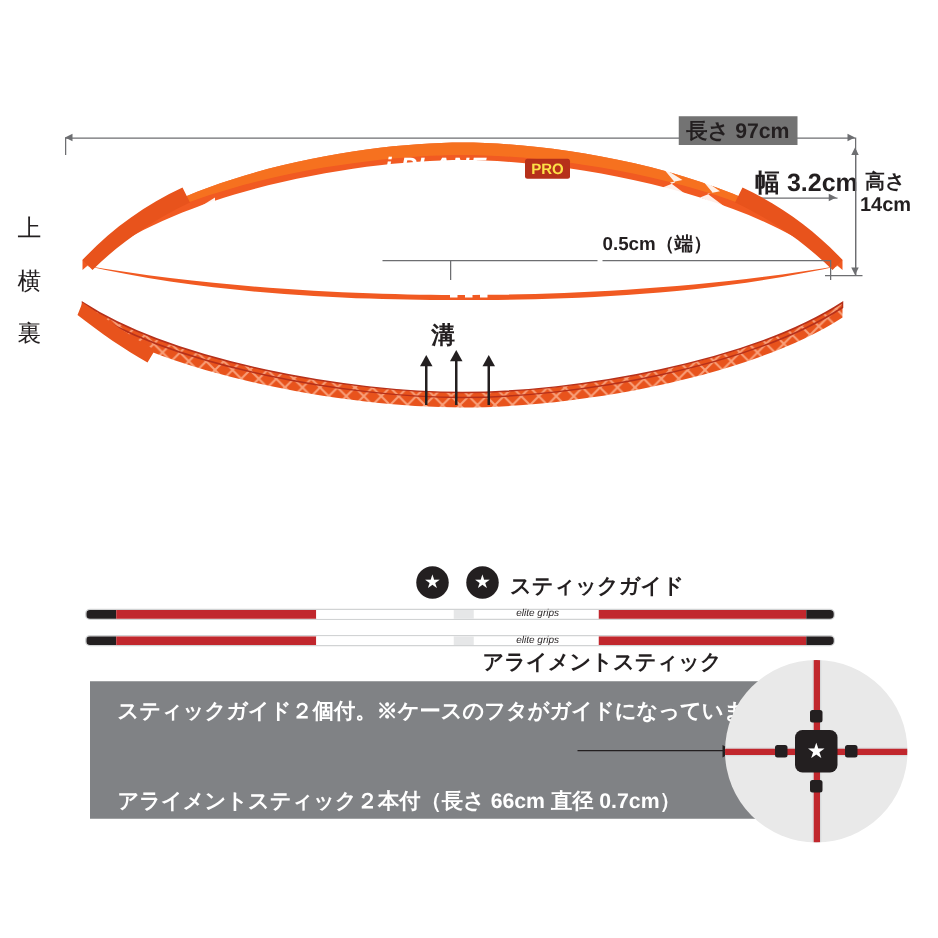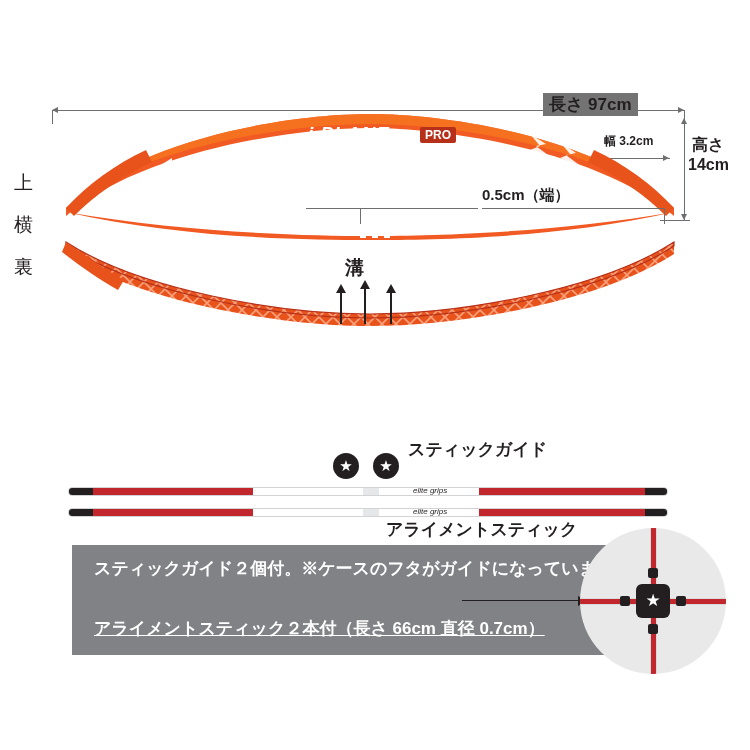--- a/index.html
+++ b/index.html
@@ -104,21 +104,21 @@
 
 <div class="stage">
 
   <div class="dimline h" style="left:52px;top:110px;width:632px;"></div>
   <div class="arrowL" style="left:52px;top:107px;"></div>
   <div class="arrowR" style="left:678px;top:107px;"></div>
   <div class="tick" style="left:52px;top:110px;height:14px;"></div>
   <div class="tick" style="left:684px;top:110px;height:110px;"></div>
   <div class="lbl bold" style="left:543px;top:93px;font-size:17px;background:#737373;padding:0 6px;">長さ 97cm</div>
 
-  <div class="lbl bold" style="left:604px;top:133px;font-size:12px;">幅 3.2cm</div>
+  <div class="lbl bold" style="left:604px;top:133px;font-size:20px;">幅 3.2cm</div>
   <div class="dimline h" style="left:575px;top:158px;width:95px;"></div>
   <div class="arrowL" style="left:575px;top:155px;"></div>
   <div class="arrowR" style="left:663px;top:155px;"></div>
 
   <div class="dimline v" style="left:684px;top:120px;height:100px;"></div>
   <div class="arrowU" style="left:681px;top:118px;"></div>
   <div class="arrowD" style="left:681px;top:214px;"></div>
   <div class="lbl bold" style="left:692px;top:135px;font-size:16px;">高さ</div>
   <div class="lbl bold" style="left:688px;top:156px;font-size:16px;">14cm</div>
   <div class="dimline h" style="left:660px;top:220px;width:30px;"></div>
@@ -138,21 +138,21 @@
       <path d="M614,96 C592,72 564,52 534,38 L528,50 C558,64 586,84 606,104 Z" fill="#e8531c"></path>
 
       <path d="M96,56 L150,40 L146,50 L100,64 Z" fill="#ffffff" opacity="0.95"></path>
       <path d="M96,56 L112,46 L112,66 Z" fill="#ffffff" opacity="0.95"></path>
 
       <path d="M470,22 L486,32 L476,34 L492,46 L470,38 L480,34 Z" fill="#ffffff" opacity="0.9"></path>
       <path d="M500,30 L516,41 L506,43 L522,55 L500,46 L510,42 Z" fill="#ffffff" opacity="0.9"></path>
     </svg>
 
     <div class="lbl bold" style="left:248px;top:11px;font-size:19px;color:#ffffff;font-style:italic;letter-spacing:1px;">i.PLANE</div>
-    <div class="lbl bold" style="left:360px;top:15px;font-size:12px;color:#ffffff;background:#b6301a;padding:1px 5px;border-radius:2px;">PRO</div>
+    <div class="lbl bold" style="left:360px;top:15px;font-size:12px;color:#fde047;background:#b6301a;padding:1px 5px;border-radius:2px;">PRO</div>
     <div class="lbl" style="left:68px;top:66px;font-size:9px;color:#ffffff;font-style:italic;">elite grips</div>
   </div>
 
   <div class="lbl bold" style="left:482px;top:186px;font-size:15px;">0.5cm（端）</div>
   <div class="dimline h" style="left:306px;top:208px;width:172px;"></div>
   <div class="dimline v" style="left:360px;top:208px;height:16px;"></div>
   <div class="dimline h" style="left:482px;top:208px;width:182px;"></div>
   <div class="dimline v" style="left:664px;top:208px;height:16px;"></div>
 
   <div class="planeBot" style="top:206px;height:34px;">
@@ -183,21 +183,21 @@
   <div class="grooveStem" style="left:340px;top:292px;height:32px;"></div>
   <div class="grooveArrow" style="left:336px;top:284px;"></div>
   <div class="grooveStem" style="left:364px;top:288px;height:36px;"></div>
   <div class="grooveArrow" style="left:360px;top:280px;"></div>
   <div class="grooveStem" style="left:390px;top:292px;height:32px;"></div>
   <div class="grooveArrow" style="left:386px;top:284px;"></div>
 
 
   <div class="guideBadge" style="left:333px;top:453px;">★</div>
   <div class="guideBadge" style="left:373px;top:453px;">★</div>
-  <div class="lbl bold" style="left:408px;top:438px;font-size:17px;font-family:Liberation Serif, serif;">スティックガイド</div>
+  <div class="lbl bold" style="left:408px;top:457px;font-size:17px;font-family:Liberation Serif, serif;">スティックガイド</div>
 
   <div class="stickRow" style="left:68px;top:487px;width:600px;height:12px;">
     <div class="stick" style="left:0;top:0;width:600px;background:#ffffff;border:1px solid #d1d3d4;box-sizing:border-box;">
       <div class="seg" style="left:0;width:24px;background:#231f20;"></div>
       <div class="seg" style="left:24px;width:160px;background:#c1272d;"></div>
       <div class="seg" style="left:184px;width:110px;background:#ffffff;"></div>
       <div class="seg" style="left:294px;width:16px;background:#e6e7e8;"></div>
       <div class="seg" style="left:410px;width:166px;background:#c1272d;"></div>
       <div class="seg" style="left:576px;width:24px;background:#231f20;"></div>
     </div>
@@ -213,21 +213,21 @@
       <div class="seg" style="left:410px;width:166px;background:#c1272d;"></div>
       <div class="seg" style="left:576px;width:24px;background:#231f20;"></div>
     </div>
     <div class="lbl" style="left:345px;top:-1px;font-size:8px;color:#231f20;font-style:italic;">elite grips</div>
   </div>
 
   <div class="lbl bold" style="left:386px;top:518px;font-size:17px;">アライメントスティック</div>
 
   <div class="panel">
     <div class="line" style="left:22px;top:12px;">スティックガイド２個付。※ケースのフタがガイドになっています。</div>
-    <div class="line" style="left:22px;top:72px;text-decoration:underline;">アライメントスティック２本付（長さ 66cm 直径 0.7cm）</div>
+    <div class="line" style="left:22px;top:84px;">アライメントスティック２本付（長さ 66cm 直径 0.7cm）</div>
   </div>
 
   <div class="pointerArrow" style="left:462px;top:600px;width:118px;"></div>
   <div class="pointerHead" style="left:578px;top:596px;"></div>
 
   <div class="circle">
     <div class="vbar"></div>
     <div class="hbar"></div>
     <div class="vred"></div>
     <div class="hred"></div>

